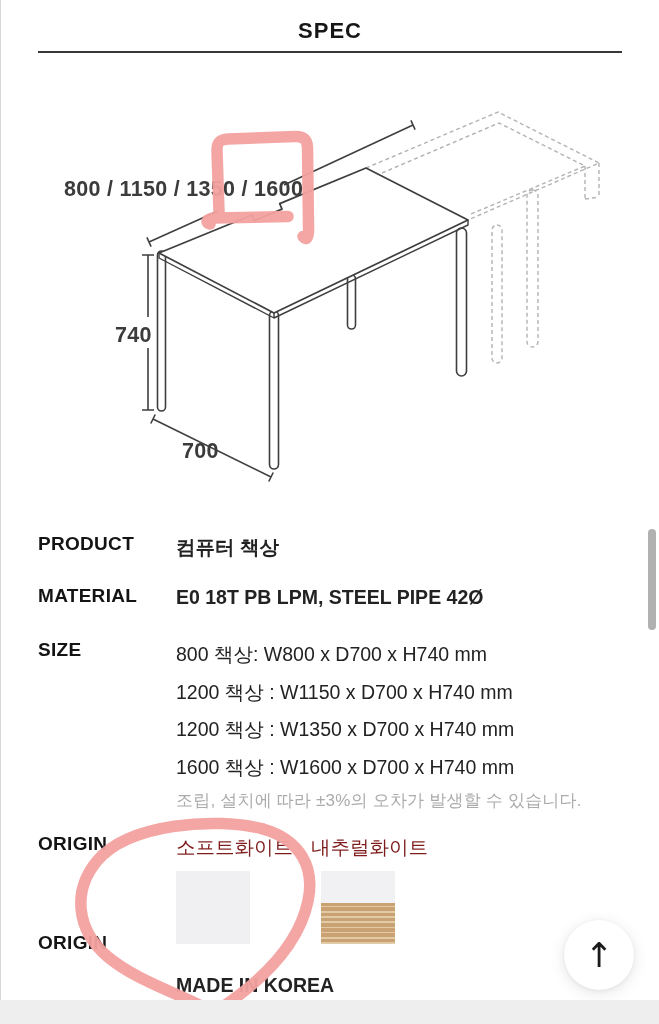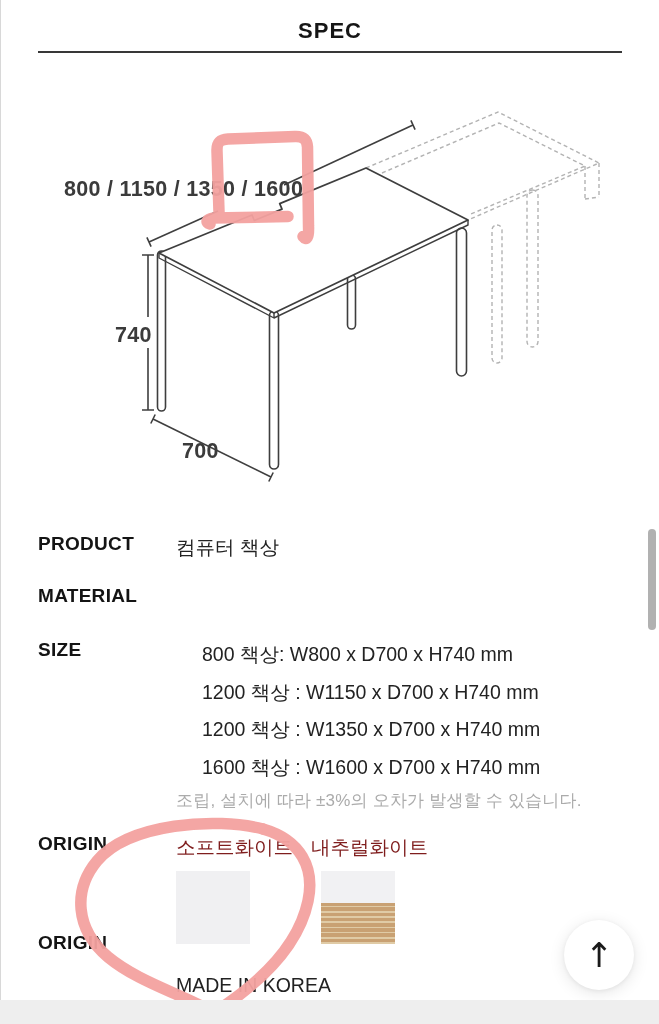--- a/index.html
+++ b/index.html
@@ -24,25 +24,25 @@
   .dim-text{
     font-family:"Liberation Sans","DejaVu Sans",sans-serif;
     font-weight:700;font-size:21.5px;fill:#3b3b3b;letter-spacing:.3px;
   }
   
   .row-label{
     position:absolute;left:37px;font-size:19px;font-weight:700;
     color:#141414;letter-spacing:.3px;white-space:nowrap;text-align:center;
   }
   .row-value{
-    position:absolute;left:175px;font-size:19.5px;font-weight:400;
+    position:absolute;left:175px;font-size:19.5px;font-weight:700;
     color:#222;white-space:nowrap;text-align:center;
   }
   .size-lines{position:absolute;left:175px;top:636px;font-size:19.5px;color:#222;}
-  .size-lines div{height:37.5px;line-height:37.5px;white-space:nowrap;margin-left:26px;}
+  .size-lines div{height:37.5px;line-height:37.5px;white-space:nowrap;}
   .size-note{
     position:absolute;left:175px;top:789px;font-size:17px;color:#ababab;
     white-space:nowrap;letter-spacing:.2px;
   }
   
   .swatch-label{position:absolute;top:834px;font-size:19.5px;color:#7f1d1d;white-space:nowrap;}
   .swatch{position:absolute;top:871px;width:74px;height:73px;}
   .swatch-soft{left:175px;background:#f0f0f2;}
   .swatch-natural{
     left:320px;
@@ -122,20 +122,21 @@
 
     <text class="dim-text" x="63" y="111">800 / 1150 / 1350 / 1600</text>
     <text class="dim-text" x="114" y="257">740</text>
     <text class="dim-text" x="181" y="373">700</text>
   </svg>
 
   <div class="row-label" style="top:533px">PRODUCT</div>
   <div class="row-value" style="top:534px">컴퓨터 책상</div>
 
   <div class="row-label" style="top:585px">MATERIAL</div>
+  <div class="row-value" style="top:586px">E0 18T PB LPM, STEEL PIPE 42Ø</div>
 
   <div class="row-label" style="top:639px">SIZE</div>
   <div class="size-lines">
     <div>800 책상: W800 x D700 x H740 mm</div>
     <div>1200 책상 : W1150 x D700 x H740 mm</div>
     <div>1200 책상 : W1350 x D700 x H740 mm</div>
     <div>1600 책상 : W1600 x D700 x H740 mm</div>
   </div>
   <div class="size-note">조립, 설치에 따라 ±3%의 오차가 발생할 수 있습니다.</div>
 

